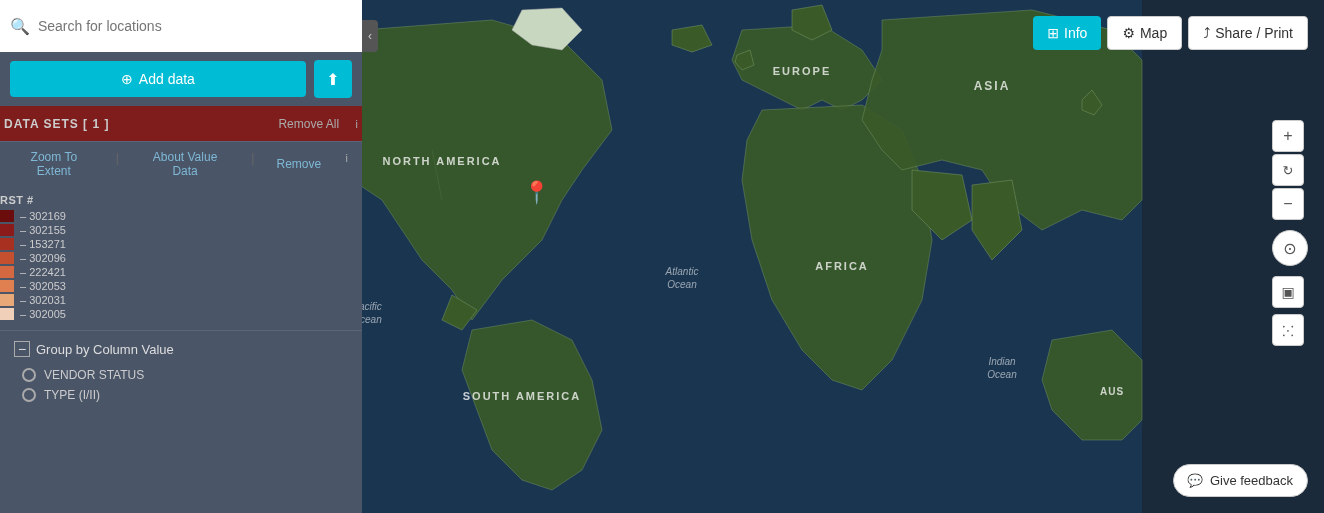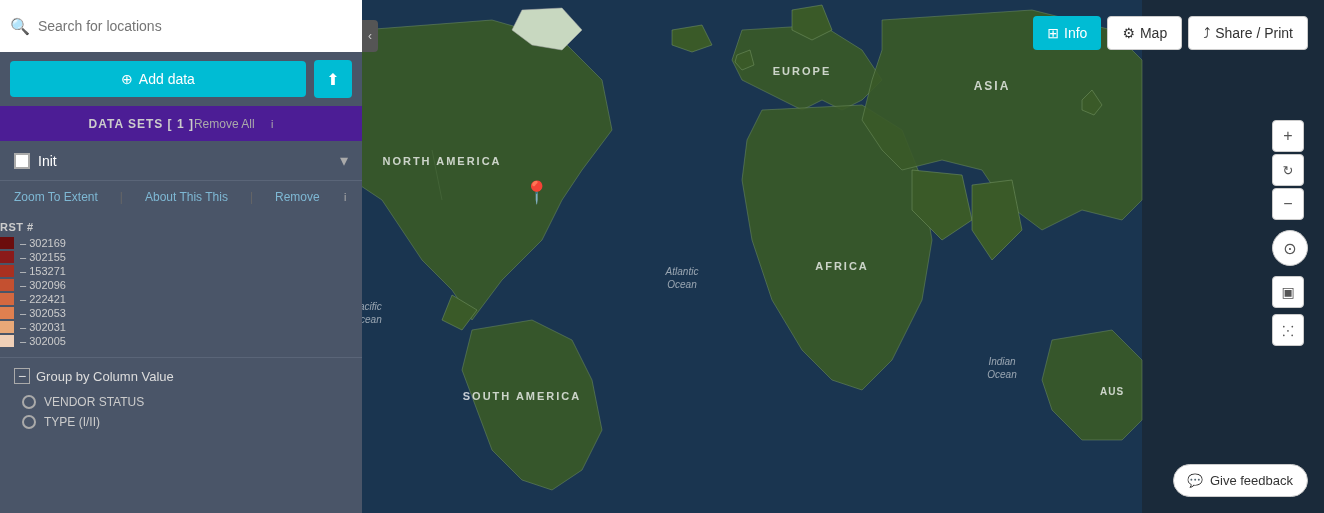--- a/index.html
+++ b/index.html
@@ -110,23 +110,23 @@
       display: flex;
       align-items: center;
       justify-content: center;
       font-size: 16px;
     }
 
     
     .datasets-header {
       display: flex;
       align-items: center;
-      justify-content: center;
-      padding: 10px 24px;
-      background: #4c1d95;
+      justify-content: space-between;
+      padding: 10px 4px;
+      background: #7f1d1d;
       flex-shrink: 0;
     }
     .datasets-title {
       color: #ccc;
       font-size: 12px;
       font-weight: bold;
       letter-spacing: 1px;
     }
     .remove-all-btn {
       color: #aaa;
@@ -422,30 +422,25 @@
   <div class="datasets-header">
     <span class="datasets-title">DATA SETS  [ 1 ]</span>
     <button class="remove-all-btn">
       <span>Remove All</span>
       <span style="font-size:11px;">ℹ</span>
     </button>
   </div>
 
   <div class="scrollable-content">
 
-    <div class="dataset-item">
-      <div class="dataset-checkbox"></div>
-      <span class="dataset-name">Init</span>
-      <span class="dataset-arrow">▾</span>
-    </div>
 
     <div class="dataset-actions">
       <button class="action-link">Zoom To Extent</button>
       <span class="action-sep">|</span>
-      <button class="action-link">About This This</button>
+      <button class="action-link">About Value Data</button>
       <span class="action-sep">|</span>
       <button class="action-link">Remove</button>
       <span style="color:#aaa;font-size:11px;line-height:20px;margin-left:2px;">ℹ</span>
     </div>
 
     <div class="legend-container">
       <div class="legend-header">RST  #</div>
       <div id="legend-items">
           <div class="legend-item">
     <div class="legend-swatch" style="background:#6b0d0d;"></div>

